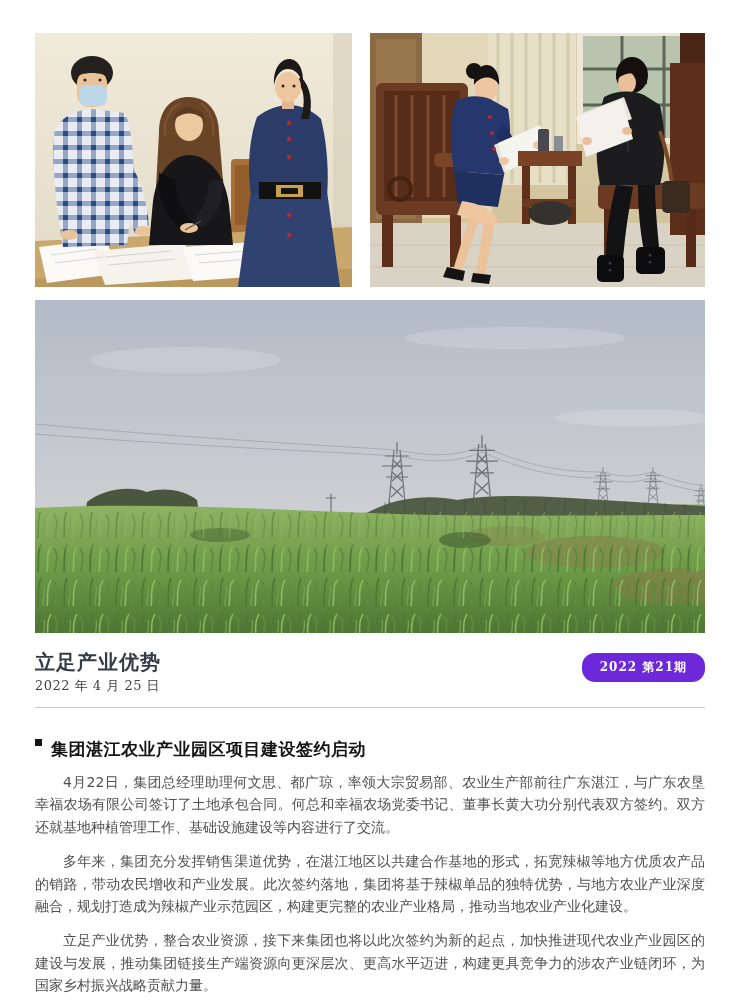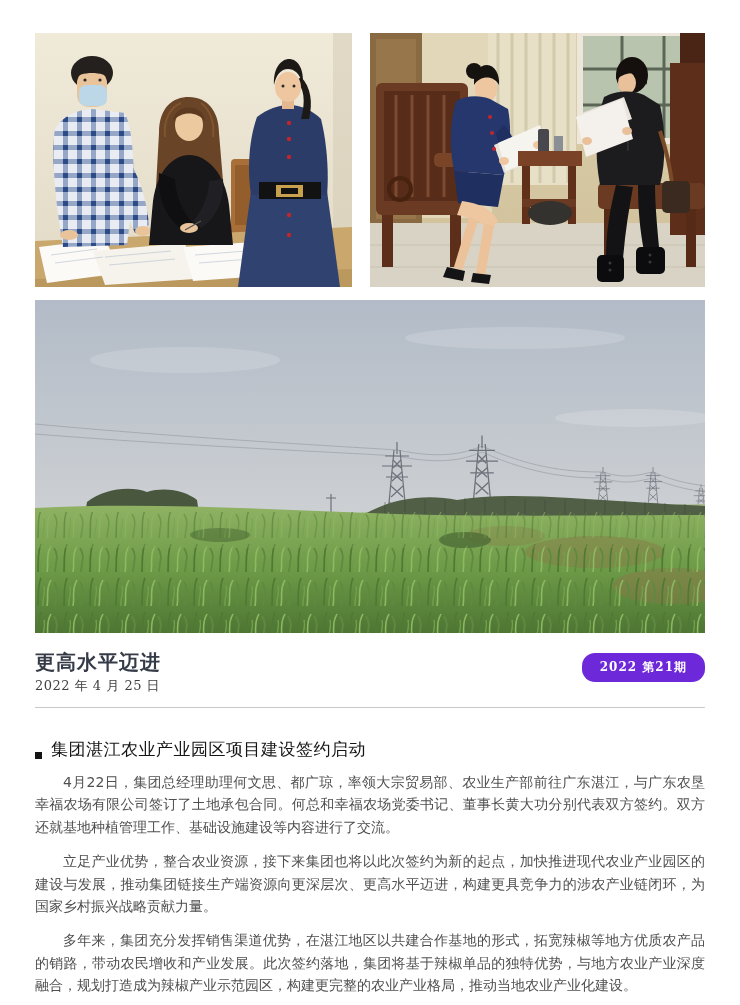--- a/index.html
+++ b/index.html
@@ -20,21 +20,21 @@
   .dept-block{line-height:1;}
   .dept-name{font-family:"DejaVu Serif","Liberation Serif",serif;font-weight:bold;font-size:20px;color:#343a46;letter-spacing:1px;}
   .dept-date{font-family:"DejaVu Serif","Liberation Serif",serif;font-size:13px;color:#404040;margin-top:7px;letter-spacing:.5px;}
   .issue-badge{background:#6d28d9;color:#ffffff;font-family:"DejaVu Serif","Liberation Serif",serif;
     font-weight:bold;font-size:12px;letter-spacing:1px;border-radius:13px;
     padding:8px 18px 9px 18px;line-height:1;margin-top:1px;}
   .rule{border:none;border-top:1px solid #c9c9c9;margin:15px 0 0 0;}
 
   
   .article{margin-top:31px;}
-  .headline{display:flex;align-items:flex-end;font-size:17px;font-weight:normal;color:#141414;line-height:20px;margin:8px 0 10px 0;letter-spacing:.5px;}
+  .headline{display:flex;align-items:flex-start;font-size:17px;font-weight:bold;color:#141414;line-height:20px;margin:8px 0 10px 0;letter-spacing:.5px;}
   .bullet-sq{display:inline-block;width:7px;height:7px;background:#141414;margin-right:9px;flex:0 0 auto;}
   .body-p{font-size:14px;line-height:22.4px;color:#4f4f4f;text-align:justify;text-indent:2em;margin:12px 0 9px 0;}
 </style>
 </head>
 <body>
 
 <div class="page">
   <div class="inner">
 
     <div class="photo-row">
@@ -264,32 +264,32 @@
         <ellipse cx="470" cy="236" rx="40" ry="10" fill="#8a7748" opacity=".3"></ellipse>
         <ellipse cx="430" cy="240" rx="26" ry="8" fill="#3f5c2e" opacity=".6"></ellipse>
         <ellipse cx="185" cy="235" rx="30" ry="7" fill="#3f5c2e" opacity=".45"></ellipse>
         <rect x="0" y="212" width="670" height="121" fill="url(#grassP)" opacity=".55"></rect>
         <rect x="0" y="248" width="670" height="85" fill="url(#grassP)"></rect>
       </svg>
     </figure>
 
     <div class="meta-row">
       <div class="dept-block">
-        <div class="dept-name">更高水平迈进</div>
+        <div class="dept-name">立足产业优势</div>
         <div class="dept-date">2022 年 4 月 25 日</div>
       </div>
       <div class="issue-badge">2022 第21期</div>
     </div>
 
     <hr class="rule">
 
     <div class="article">
       <h1 class="headline">
         <span class="bullet-sq"></span>
         <span>集团湛江农业产业园区项目建设签约启动</span>
       </h1>
       <p class="body-p">4月22日，集团总经理助理何文思、都广琼，率领大宗贸易部、农业生产部前往广东湛江，与广东农垦幸福农场有限公司签订了土地承包合同。何总和幸福农场党委书记、董事长黄大功分别代表双方签约。双方还就基地种植管理工作、基础设施建设等内容进行了交流。</p>
+      <p class="body-p">多年来，集团充分发挥销售渠道优势，在湛江地区以共建合作基地的形式，拓宽辣椒等地方优质农产品的销路，带动农民增收和产业发展。此次签约落地，集团将基于辣椒单品的独特优势，与地方农业产业深度融合，规划打造成为辣椒产业示范园区，构建更完整的农业产业格局，推动当地农业产业化建设。</p>
       <p class="body-p">立足产业优势，整合农业资源，接下来集团也将以此次签约为新的起点，加快推进现代农业产业园区的建设与发展，推动集团链接生产端资源向更深层次、更高水平迈进，构建更具竞争力的涉农产业链闭环，为国家乡村振兴战略贡献力量。</p>
-      <p class="body-p">多年来，集团充分发挥销售渠道优势，在湛江地区以共建合作基地的形式，拓宽辣椒等地方优质农产品的销路，带动农民增收和产业发展。此次签约落地，集团将基于辣椒单品的独特优势，与地方农业产业深度融合，规划打造成为辣椒产业示范园区，构建更完整的农业产业格局，推动当地农业产业化建设。</p>
     </div>
 
   </div>
 </div>
 
 </body></html>

